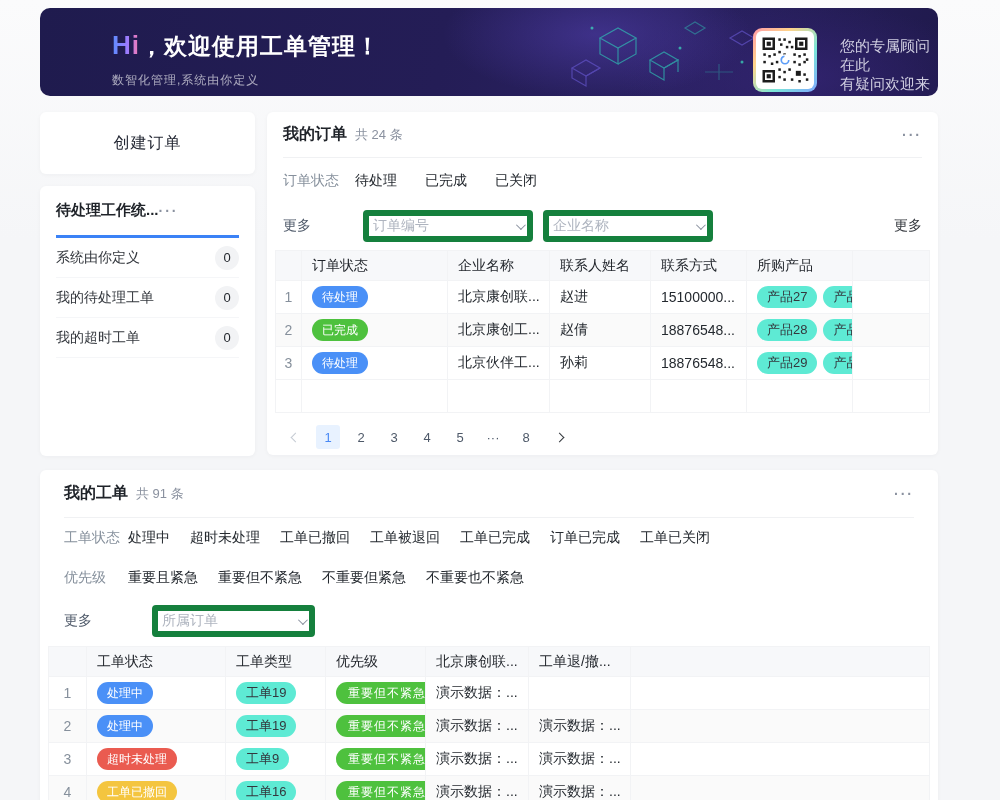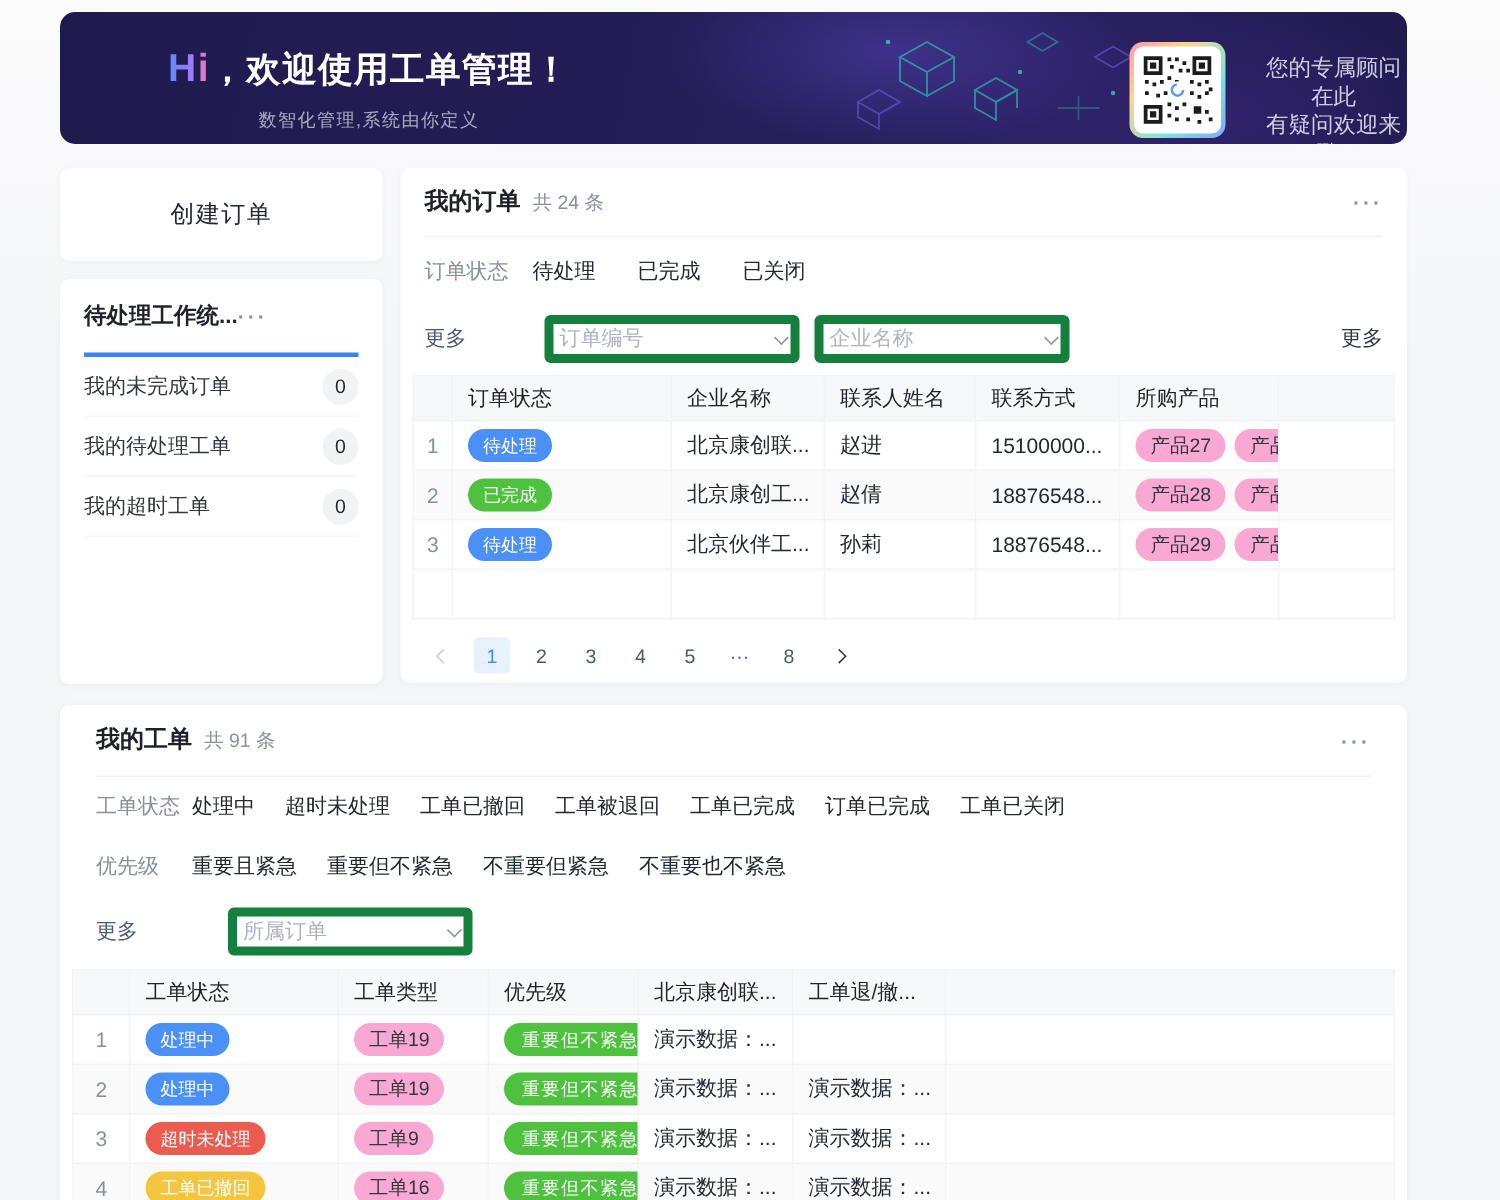--- a/index.html
+++ b/index.html
@@ -12,21 +12,20 @@
   .card { background:#fff; border-radius:6px; box-shadow:0 1px 4px rgba(31,35,41,.04); }
 
   
   .banner{
     position:absolute; left:40px; top:8px; width:898px; height:88px;
     border-radius:10px; overflow:hidden;
     background:
       radial-gradient(220px 90px at 62% 30%, rgba(90,70,190,.45), transparent 70%),
       radial-gradient(260px 110px at 85% 80%, rgba(60,40,130,.5), transparent 70%),
       linear-gradient(100deg,#1f1b4e 0%,#241d56 45%,#2a2162 70%,#201a4d 100%);
-    text-align: center;
   }
   .banner-deco{ position:absolute; left:440px; top:0; width:300px; height:88px; opacity:.75; }
   .banner-text{ position:absolute; left:72px; top:22px; }
   .banner-title{ font-size:23px; font-weight:bold; color:#fff; letter-spacing:1px; }
   .banner-title .hi{
     font-size:26px;
     background:linear-gradient(90deg,#5b8cff 0%,#9b7bff 55%,#ff7bac 100%);
     -webkit-background-clip:text; background-clip:text; color:transparent;
   }
   .banner-sub{ margin-top:10px; font-size:12px; color:rgba(255,255,255,.62); letter-spacing:1px; }
@@ -83,21 +82,21 @@
   tbody tr:nth-child(even) td{ background:#fafafa; }
   tr.spacer-row td{ background:#fff !important; height:33px; }
   td.idx, th.idx{ color:#86909c; text-align:center; padding:0; }
   .badge{ display:inline-flex; align-items:center; height:22px; padding:0 10px;
     border-radius:11px; color:#fff; font-size:12px; white-space:nowrap; }
   .badge[data-type="blue"]{ background:#4a90f7; }
   .badge[data-type="green"]{ background:#4ec13e; }
   .badge[data-type="red"]{ background:#ea5b50; }
   .badge[data-type="yellow"]{ background:#f4c53f; }
   .pill{ display:inline-flex; align-items:center; height:22px; padding:0 10px;
-    border-radius:11px; background:#f9a8d4; color:#33373d; font-size:13px; white-space:nowrap; }
+    border-radius:11px; background:#5eead4; color:#33373d; font-size:13px; white-space:nowrap; }
   .pill + .pill{ margin-left:6px; }
   .pill-priority{ background:#4ec13e; color:#fff; font-size:12px; padding:0 12px; letter-spacing:1px; }
 
   
   .pagination{ display:flex; align-items:center; gap:9px; height:46px; margin-top:1px; }
   .page{ min-width:24px; height:24px; border-radius:3px; display:flex; align-items:center;
     justify-content:center; font-size:13px; color:#4e5969; cursor:pointer; padding:0 4px; }
   .page[data-active="true"]{ background:#e8f2ff; color:#4989f5; }
   .pg-btn{ width:24px; height:24px; display:flex; align-items:center; justify-content:center; cursor:pointer; }
   .chev-left{ width:7px; height:7px; border-left:1.5px solid #c5cbd3; border-bottom:1.5px solid #c5cbd3; transform:rotate(45deg); }
@@ -198,21 +197,21 @@
 
 <div class="card create-card">创建订单</div>
 
 <div class="card stats-card">
   <div class="stats-head">
     <span class="stats-title">待处理工作统...</span>
     <span class="ellipsis-icon">···</span>
   </div>
 
     <div class="stat-item">
-      <span class="stat-label">我的未完成订单</span>
+      <span class="stat-label">系统由你定义</span>
       <span class="stat-count">0</span>
     </div>
 
     <div class="stat-item">
       <span class="stat-label">我的待处理工单</span>
       <span class="stat-count">0</span>
     </div>
 
     <div class="stat-item">
       <span class="stat-label">我的超时工单</span>

